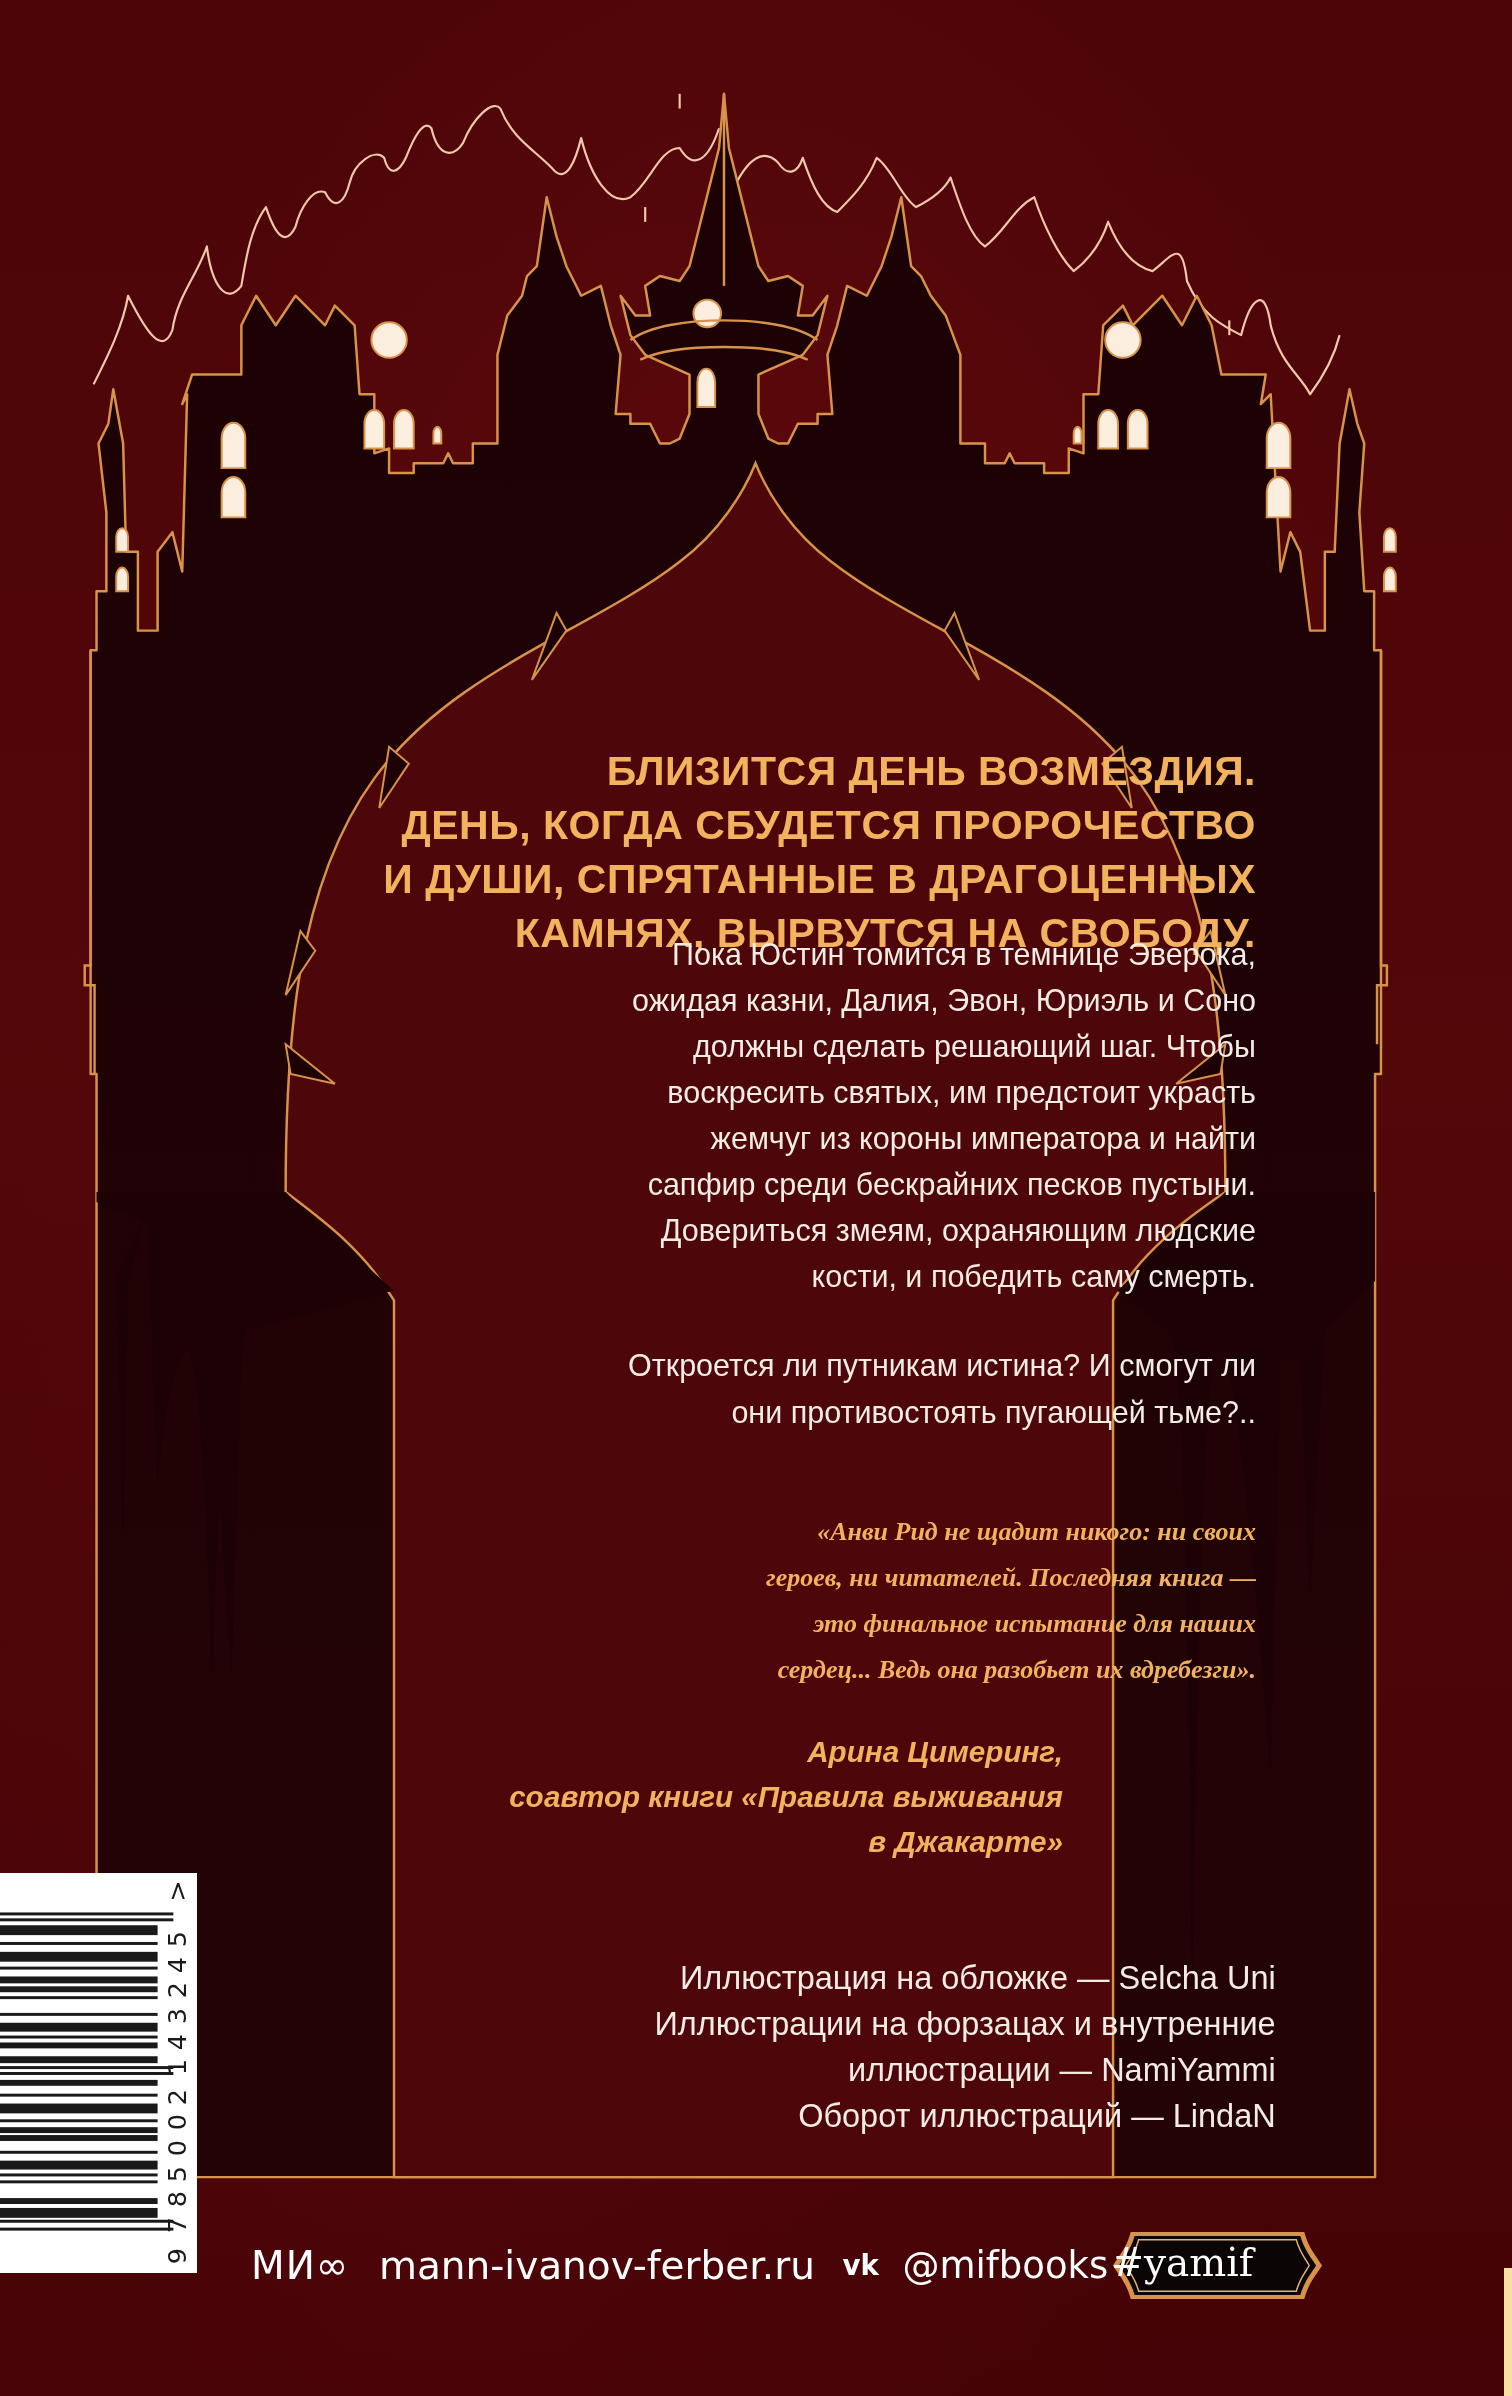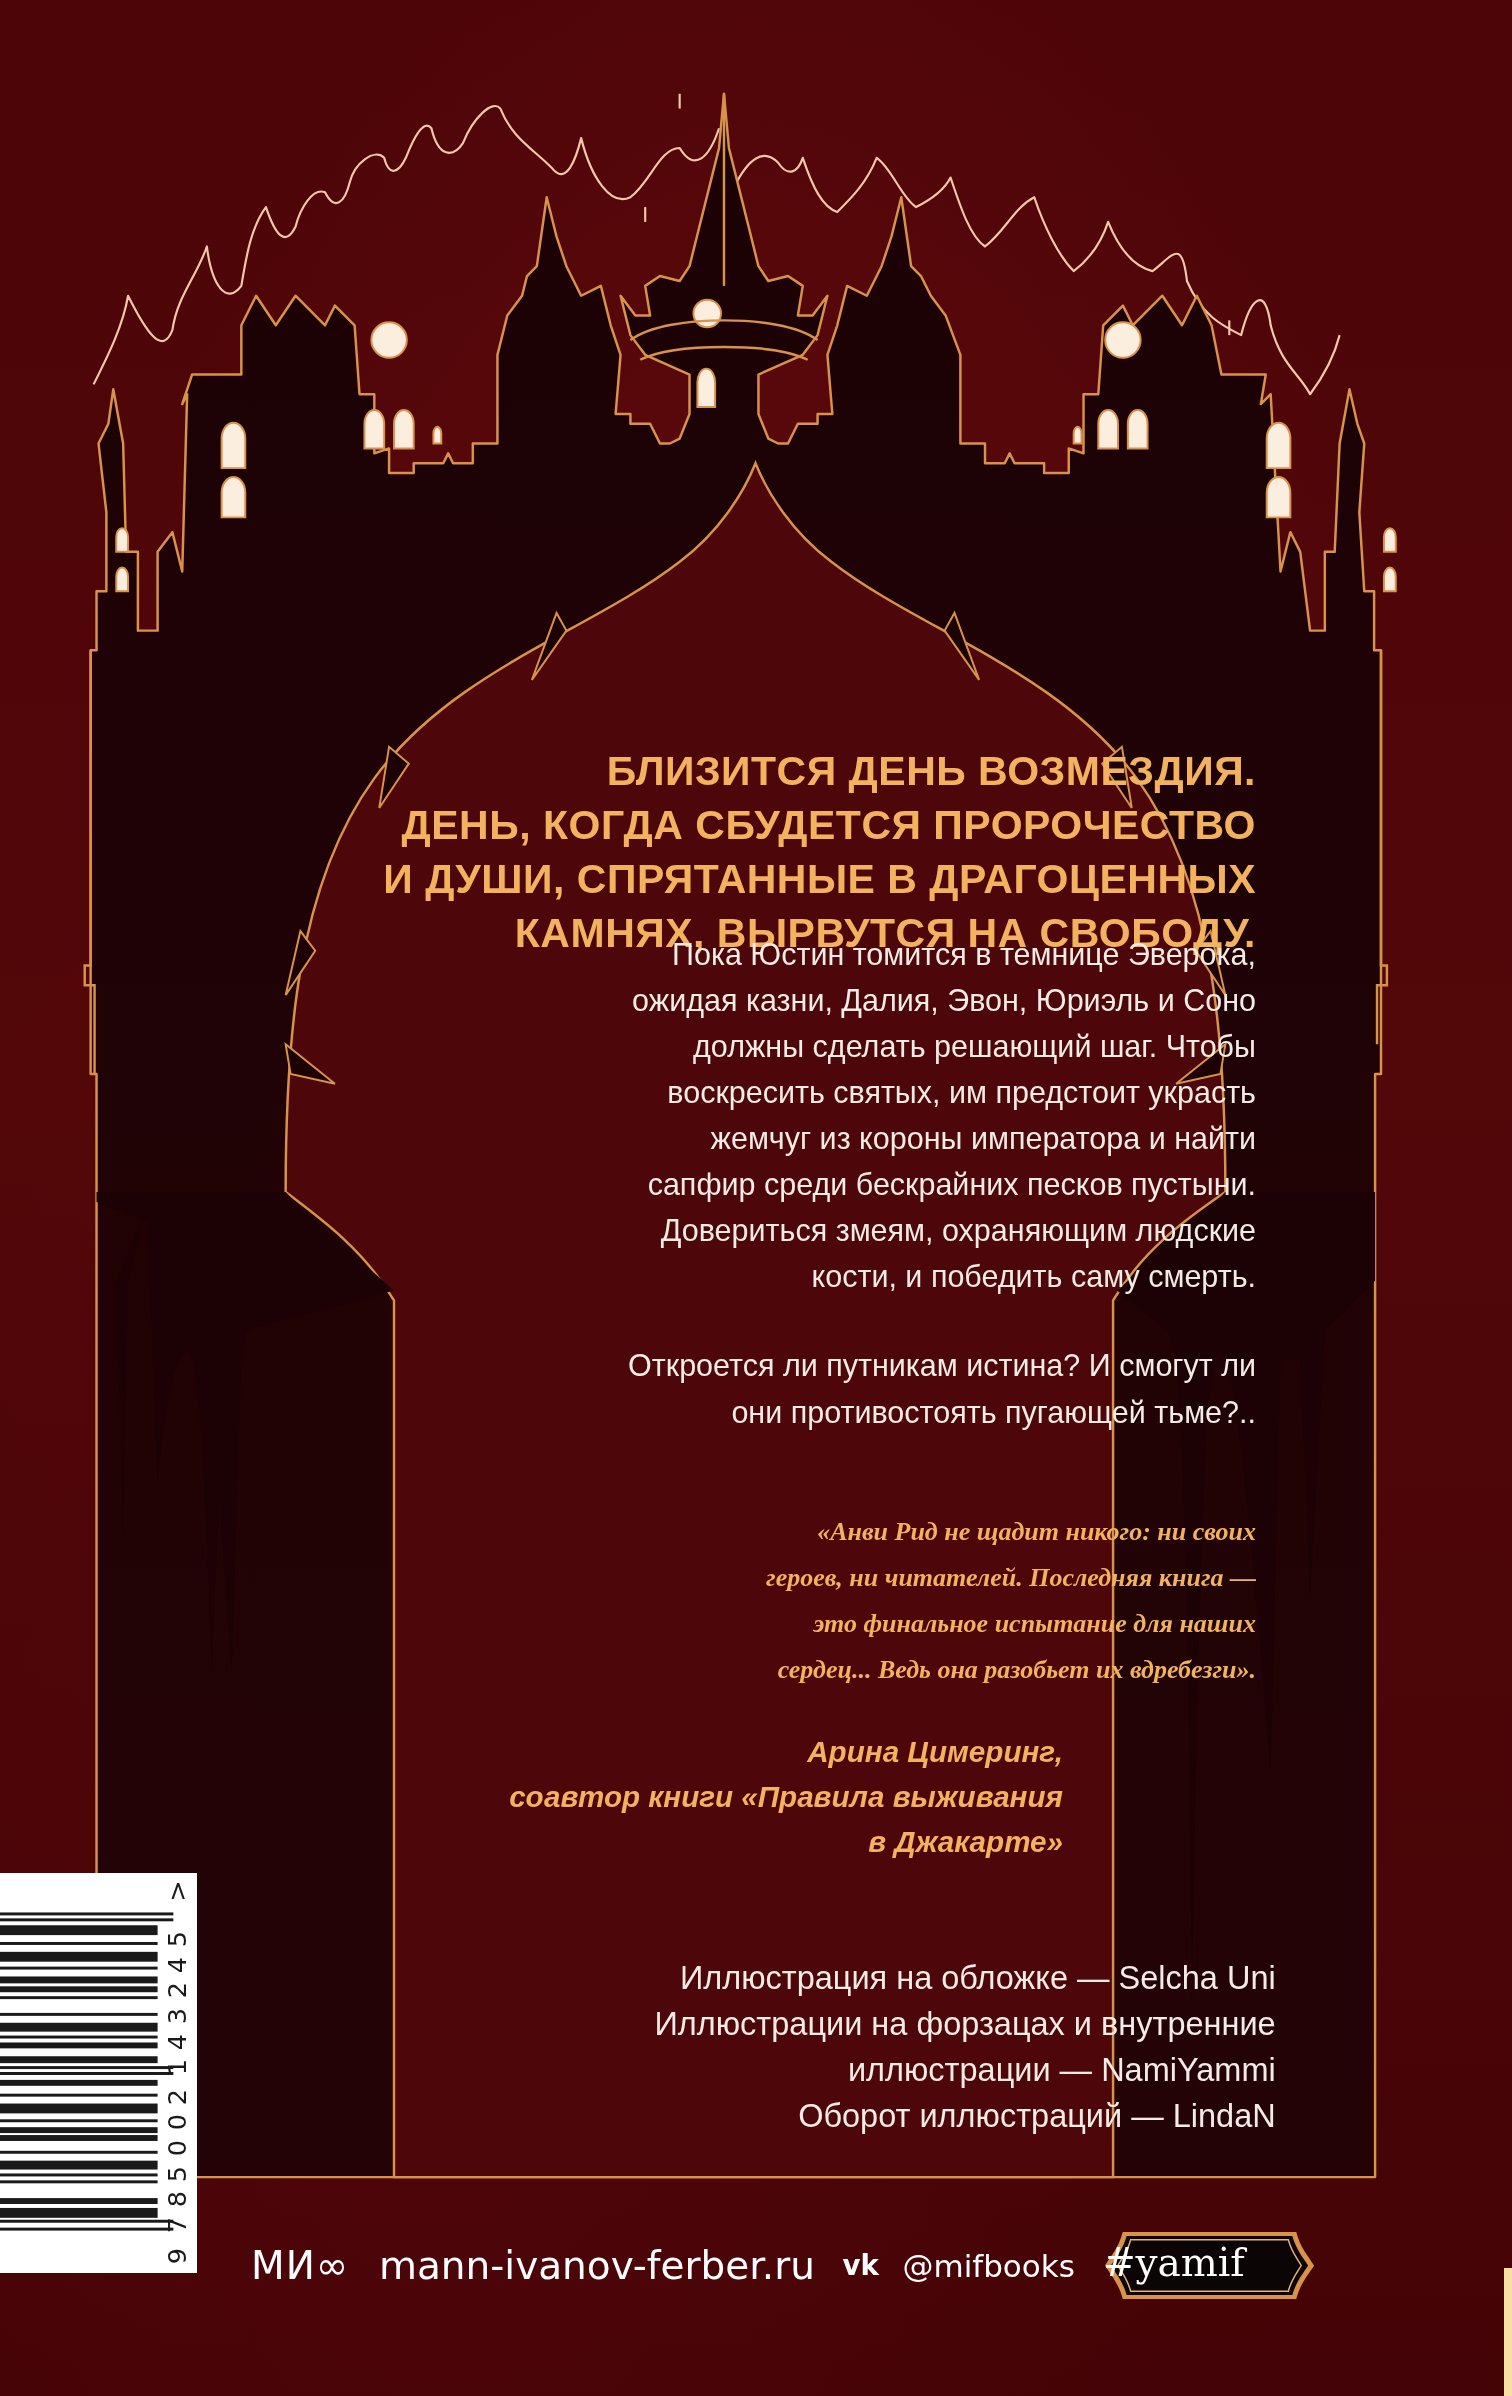--- a/index.html
+++ b/index.html
@@ -58,21 +58,21 @@
     transform: rotate(-90deg); transform-origin: center;
   }
   .footer {
     position: absolute; top: 2236px; height: 59px; left: 251px; right: 39px;
     display: flex; align-items: center; color: #ffffff;
     font-family: "DejaVu Sans", sans-serif;
   }
   .logo { font-size: 39px; letter-spacing: 1px; margin-right: 29.6px; }
   .site { font-size: 39px; margin-right: 27.6px; }
   .vk { font-size: 27.6px; font-weight: bold; margin-right: 23.6px; }
-  .handle { font-size: 31px; margin-right: 28px; }
+  .handle { font-size: 37px; margin-right: 3px; }
   .tag {
     position: relative; width: 213px; height: 79px;
   }
   .tag svg { position: absolute; inset: 0; }
   .tag span {
     position: absolute; left: 0; right: 0; top: 13.8px; text-align: left;
     font-family: "DejaVu Serif", serif; font-size: 39px; color: #ffffff;
   }
   .edge-tab {
     position: absolute; left: 1504px; top: 2268px; width: 7.9px; height: 129px;

